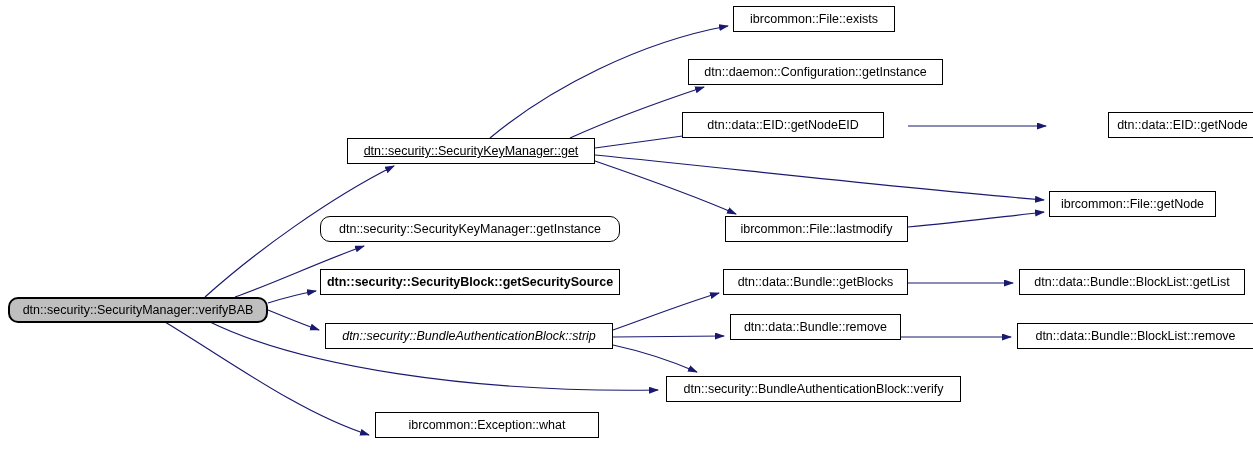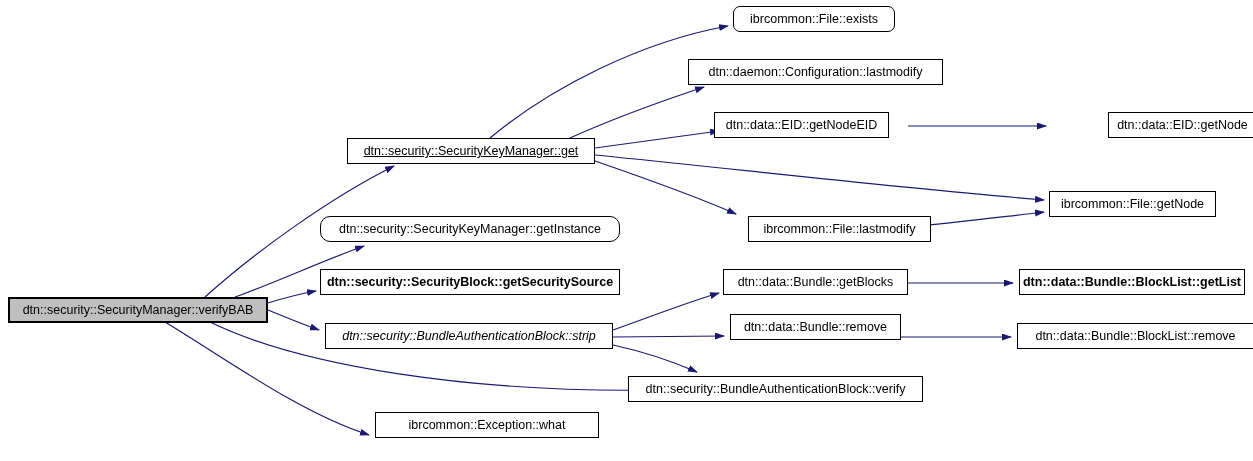--- a/index.html
+++ b/index.html
@@ -71,47 +71,47 @@
     <path class="edge" d="M 595,161 C 650,180 702,199 736,214" marker-end="url(#arrow)"></path>
     <path class="edge" d="M 908,126 C 955,126 1000,126 1046,126" marker-end="url(#arrow)"></path>
     <path class="edge" d="M 908,227 C 955,223 1000,217 1044,212" marker-end="url(#arrow)"></path>
     <path class="edge" d="M 613,330 C 650,317 685,303 719,293" marker-end="url(#arrow)"></path>
     <path class="edge" d="M 613,337 L 724,336" marker-end="url(#arrow)"></path>
     <path class="edge" d="M 613,345 C 645,352 674,362 697,372" marker-end="url(#arrow)"></path>
     <path class="edge" d="M 908,283 L 1013,283" marker-end="url(#arrow)"></path>
     <path class="edge" d="M 901,337 L 1011,337" marker-end="url(#arrow)"></path>
   </svg>
 
-  <div class="node highlight" style="left:8px; top:297px; width:260px;">dtn::security::SecurityManager::verifyBAB</div>
+  <div class="node highlight" style="left:8px; top:297px; width:260px;border-radius:10px;">dtn::security::SecurityManager::verifyBAB</div>
 
   <div class="node" style="left:347px; top:138px; width:248px;text-decoration:underline;">dtn::security::SecurityKeyManager::get</div>
 
   <div class="node" style="left:320px; top:216px; width:300px;border-radius:10px;">dtn::security::SecurityKeyManager::getInstance</div>
 
   <div class="node" style="left:320px; top:269px; width:300px;font-weight:bold;">dtn::security::SecurityBlock::getSecuritySource</div>
 
   <div class="node" style="left:325px; top:323px; width:288px;font-style:italic;">dtn::security::BundleAuthenticationBlock::strip</div>
 
   <div class="node" style="left:375px; top:412px; width:224px;">ibrcommon::Exception::what</div>
 
-  <div class="node" style="left:733px; top:6px; width:162px;border-radius:7px;">ibrcommon::File::exists</div>
+  <div class="node" style="left:733px; top:6px; width:162px;">ibrcommon::File::exists</div>
 
-  <div class="node" style="left:688px; top:59px; width:255px;">dtn::daemon::Configuration::lastmodify</div>
+  <div class="node" style="left:688px; top:59px; width:255px;">dtn::daemon::Configuration::getInstance</div>
 
-  <div class="node" style="left:714px; top:112px; width:175px;">dtn::data::EID::getNodeEID</div>
+  <div class="node" style="left:682px; top:112px; width:202px;">dtn::data::EID::getNodeEID</div>
 
   <div class="node" style="left:1108px; top:112px; width:149px;">dtn::data::EID::getNode</div>
 
-  <div class="node" style="left:725px; top:216px; width:183px;margin-left:23px;">ibrcommon::File::lastmodify</div>
+  <div class="node" style="left:725px; top:216px; width:183px;">ibrcommon::File::lastmodify</div>
 
   <div class="node" style="left:1049px; top:191px; width:167px;">ibrcommon::File::getNode</div>
 
   <div class="node" style="left:723px; top:269px; width:185px;">dtn::data::Bundle::getBlocks</div>
 
-  <div class="node" style="left:1019px; top:269px; width:226px;font-weight:bold;">dtn::data::Bundle::BlockList::getList</div>
+  <div class="node" style="left:1019px; top:269px; width:226px;">dtn::data::Bundle::BlockList::getList</div>
 
   <div class="node" style="left:730px; top:314px; width:171px;">dtn::data::Bundle::remove</div>
 
   <div class="node" style="left:1017px; top:323px; width:237px;">dtn::data::Bundle::BlockList::remove</div>
 
-  <div class="node" style="left:628px; top:376px; width:295px;">dtn::security::BundleAuthenticationBlock::verify</div>
+  <div class="node" style="left:666px; top:376px; width:295px;">dtn::security::BundleAuthenticationBlock::verify</div>
 
 </div>
 
 </body></html>

